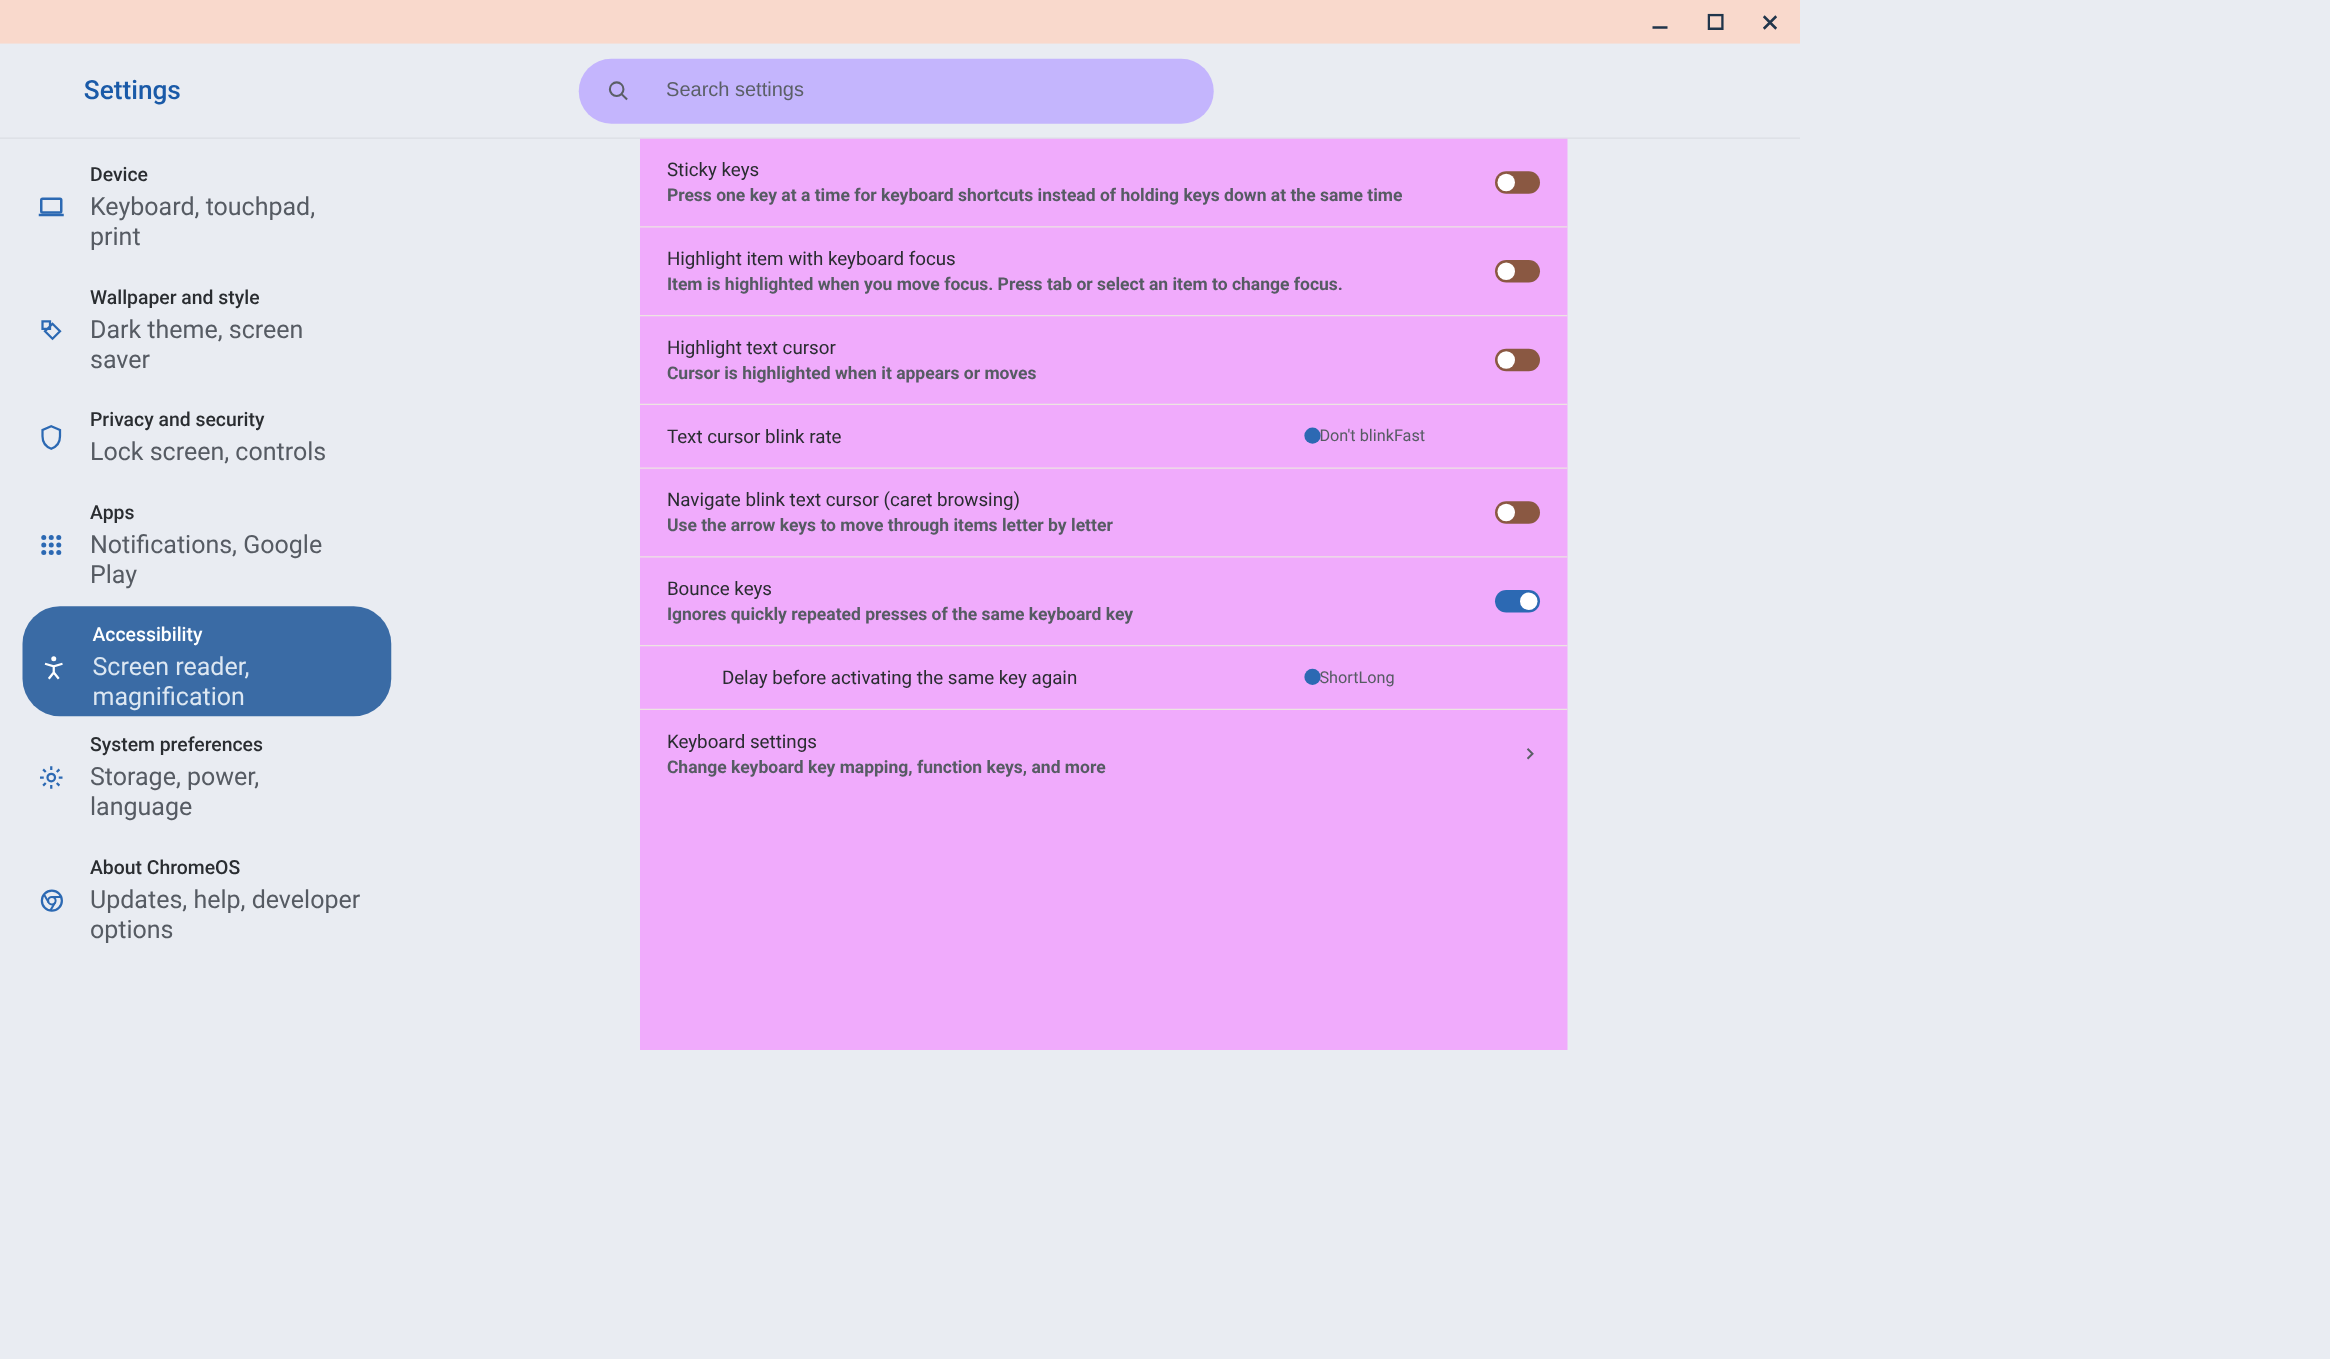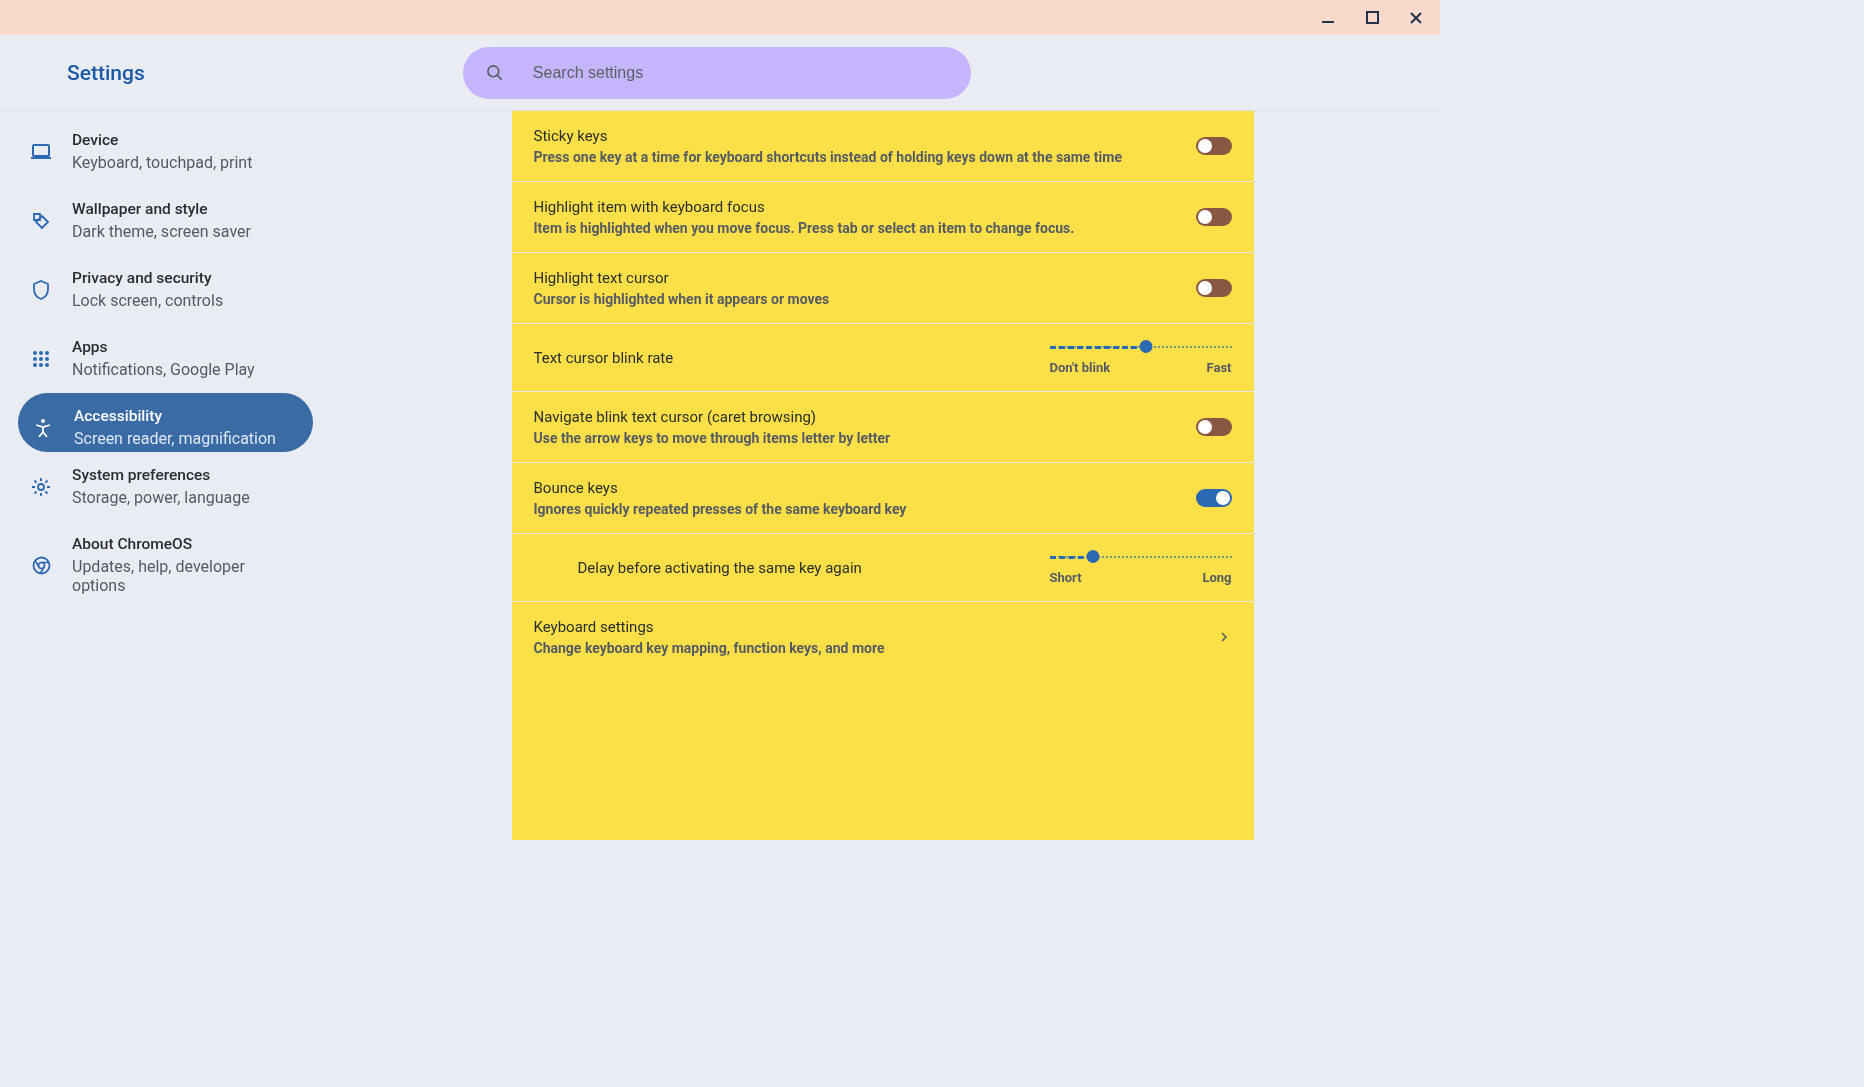--- a/index.html
+++ b/index.html
@@ -94,31 +94,31 @@
     .nav-icon-slot {
       width: 22px;
       height: 22px;
       display: flex;
       align-items: center;
       justify-content: center;
       flex-shrink: 0;
     }
     .nav-text { display: flex; flex-direction: column; gap: 4px; }
     .nav-title { font-size: 15.5px; color: #2a2d31; font-weight: 500; }
-    .nav-sub { font-size: 16px; color: #565b63; }
+    .nav-sub { font-size: 20px; color: #565b63; }
 
     .content {
       flex: 1;
       display: flex;
       justify-content: center;
       padding: 0 22px;
     }
     .panel {
       width: 742px;
-      background: #fde047;
+      background: #f0abfc;
       border-radius: 0;
       overflow-y: auto;
     }
     .setting-row {
       padding: 16px 22px;
       border-bottom: 1px solid #ece5e1;
       display: flex;
       align-items: center;
       gap: 16px;
     }
@@ -142,25 +142,24 @@
       width: 14px; height: 14px;
       background: #fff;
       border-radius: 50%;
       top: 2px;
     }
     .toggle.off .toggle-thumb { left: 2px; }
     .toggle.on  .toggle-thumb { right: 2px; }
 
     .slider-wrap {
       display: flex;
-      flex-direction: column;
+      flex-direction: row;
       gap: 6px;
       width: 182px;
       flex-shrink: 0;
-      font-weight: bold;
     }
     .slider-track {
       height: 14px;
       position: relative;
       display: flex;
       align-items: center;
     }
     .slider-line {
       position: absolute;
       left: 0; right: 0;

